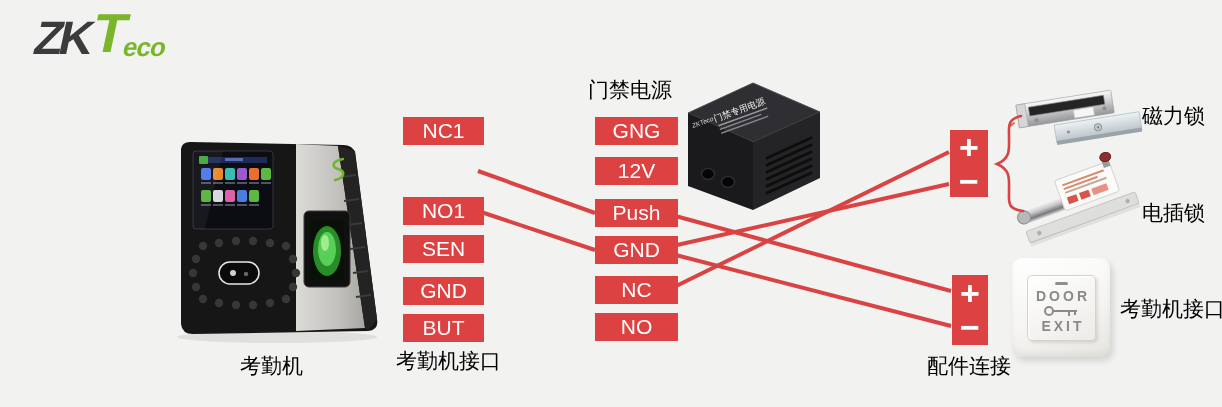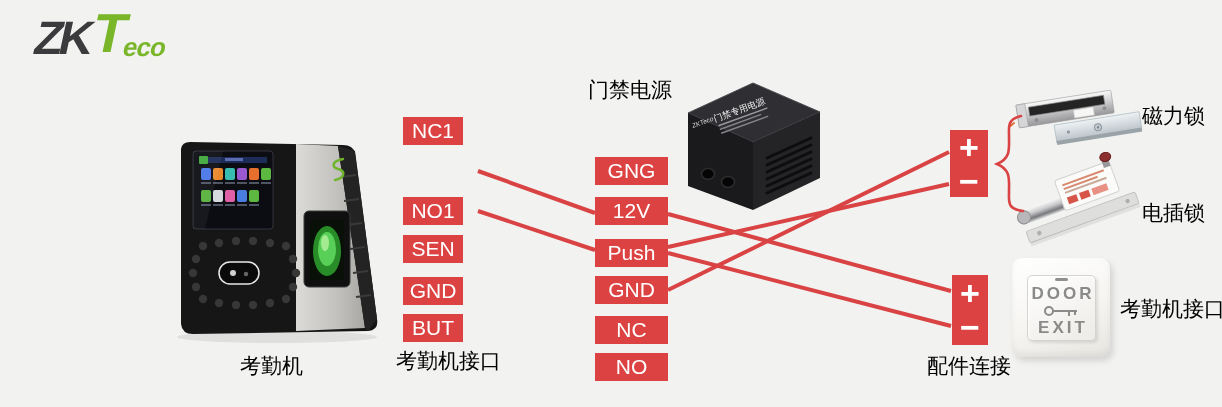--- a/index.html
+++ b/index.html
@@ -5,43 +5,43 @@
   html,body{margin:0;padding:0;}
   .stage{position:relative;width:1222px;height:407px;background:#f2f2f1;overflow:hidden;
          font-family:"Liberation Sans",sans-serif;}
   
   .logo{position:absolute;left:36px;top:6px;display:flex;align-items:flex-end;
         transform:skewX(-12deg);font-weight:800;line-height:1;}
   .logo .zk{font-size:47px;color:#3b3b3d;letter-spacing:-4px;}
   .logo .t{font-size:55px;color:#7ab62a;margin-left:3px;}
   .logo .eco{font-size:26px;color:#7ab62a;margin-left:-1px;padding-bottom:1px;letter-spacing:-1px;}
   
-  .pin{position:absolute;width:60px;height:28px;background:#dd4242;color:#fff;
+  .pin{position:absolute;width:81px;height:28px;background:#dd4242;color:#fff;
        display:flex;align-items:center;justify-content:center;font-size:21px;z-index:6;}
-  .pin.mid{width:73px;margin-top:40px;}
+  .pin.mid{width:83px;}
   
   .cap{position:absolute;font-size:21px;color:#000000;z-index:3;white-space:nowrap;}
   
   .term{position:absolute;background:#dd4242;color:#fff;display:flex;flex-direction:column;
         align-items:center;justify-content:space-evenly;z-index:6;font-weight:bold;}
   .term span{font-size:34px;line-height:1;}
   
   #wires{position:absolute;left:0;top:0;z-index:5;pointer-events:none;}
   #wires line{stroke:#d94343;stroke-width:4;}
   .photo{position:absolute;z-index:2;}
   
   .exit-plate{position:absolute;left:1012px;top:258px;width:98px;height:99px;border-radius:10px;
       background:linear-gradient(160deg,#ffffff 0%,#f6f5f2 55%,#e7e5e0 100%);
       box-shadow:3px 4px 6px rgba(0,0,0,.13), inset 0 -4px 6px rgba(0,0,0,.05);z-index:2;}
   .exit-inner{position:absolute;left:15px;top:17px;width:67px;height:64px;border-radius:5px;
       background:linear-gradient(150deg,#ffffff,#edebe7);border:1px solid #d5d3cf;
       box-shadow:inset 1px 1px 2px #ffffff, 2px 2px 3px rgba(0,0,0,.10);
       display:flex;flex-direction:column;align-items:center;justify-content:center;}
   .exit-dash{width:13px;height:3px;background:#8f8f8d;border-radius:2px;margin-bottom:3px;}
-  .exit-word{font-size:17px;font-weight:bold;letter-spacing:3px;color:#8a8a88;margin-left:3px;}
+  .exit-word{font-size:14px;font-weight:bold;letter-spacing:3px;color:#8a8a88;margin-left:3px;}
 </style>
 </head>
 <body>
 
 <div class="stage">
 
   <div class="logo">
     <span class="zk">ZK</span>
     <span class="t">T</span>
     <span class="eco">eco</span>

